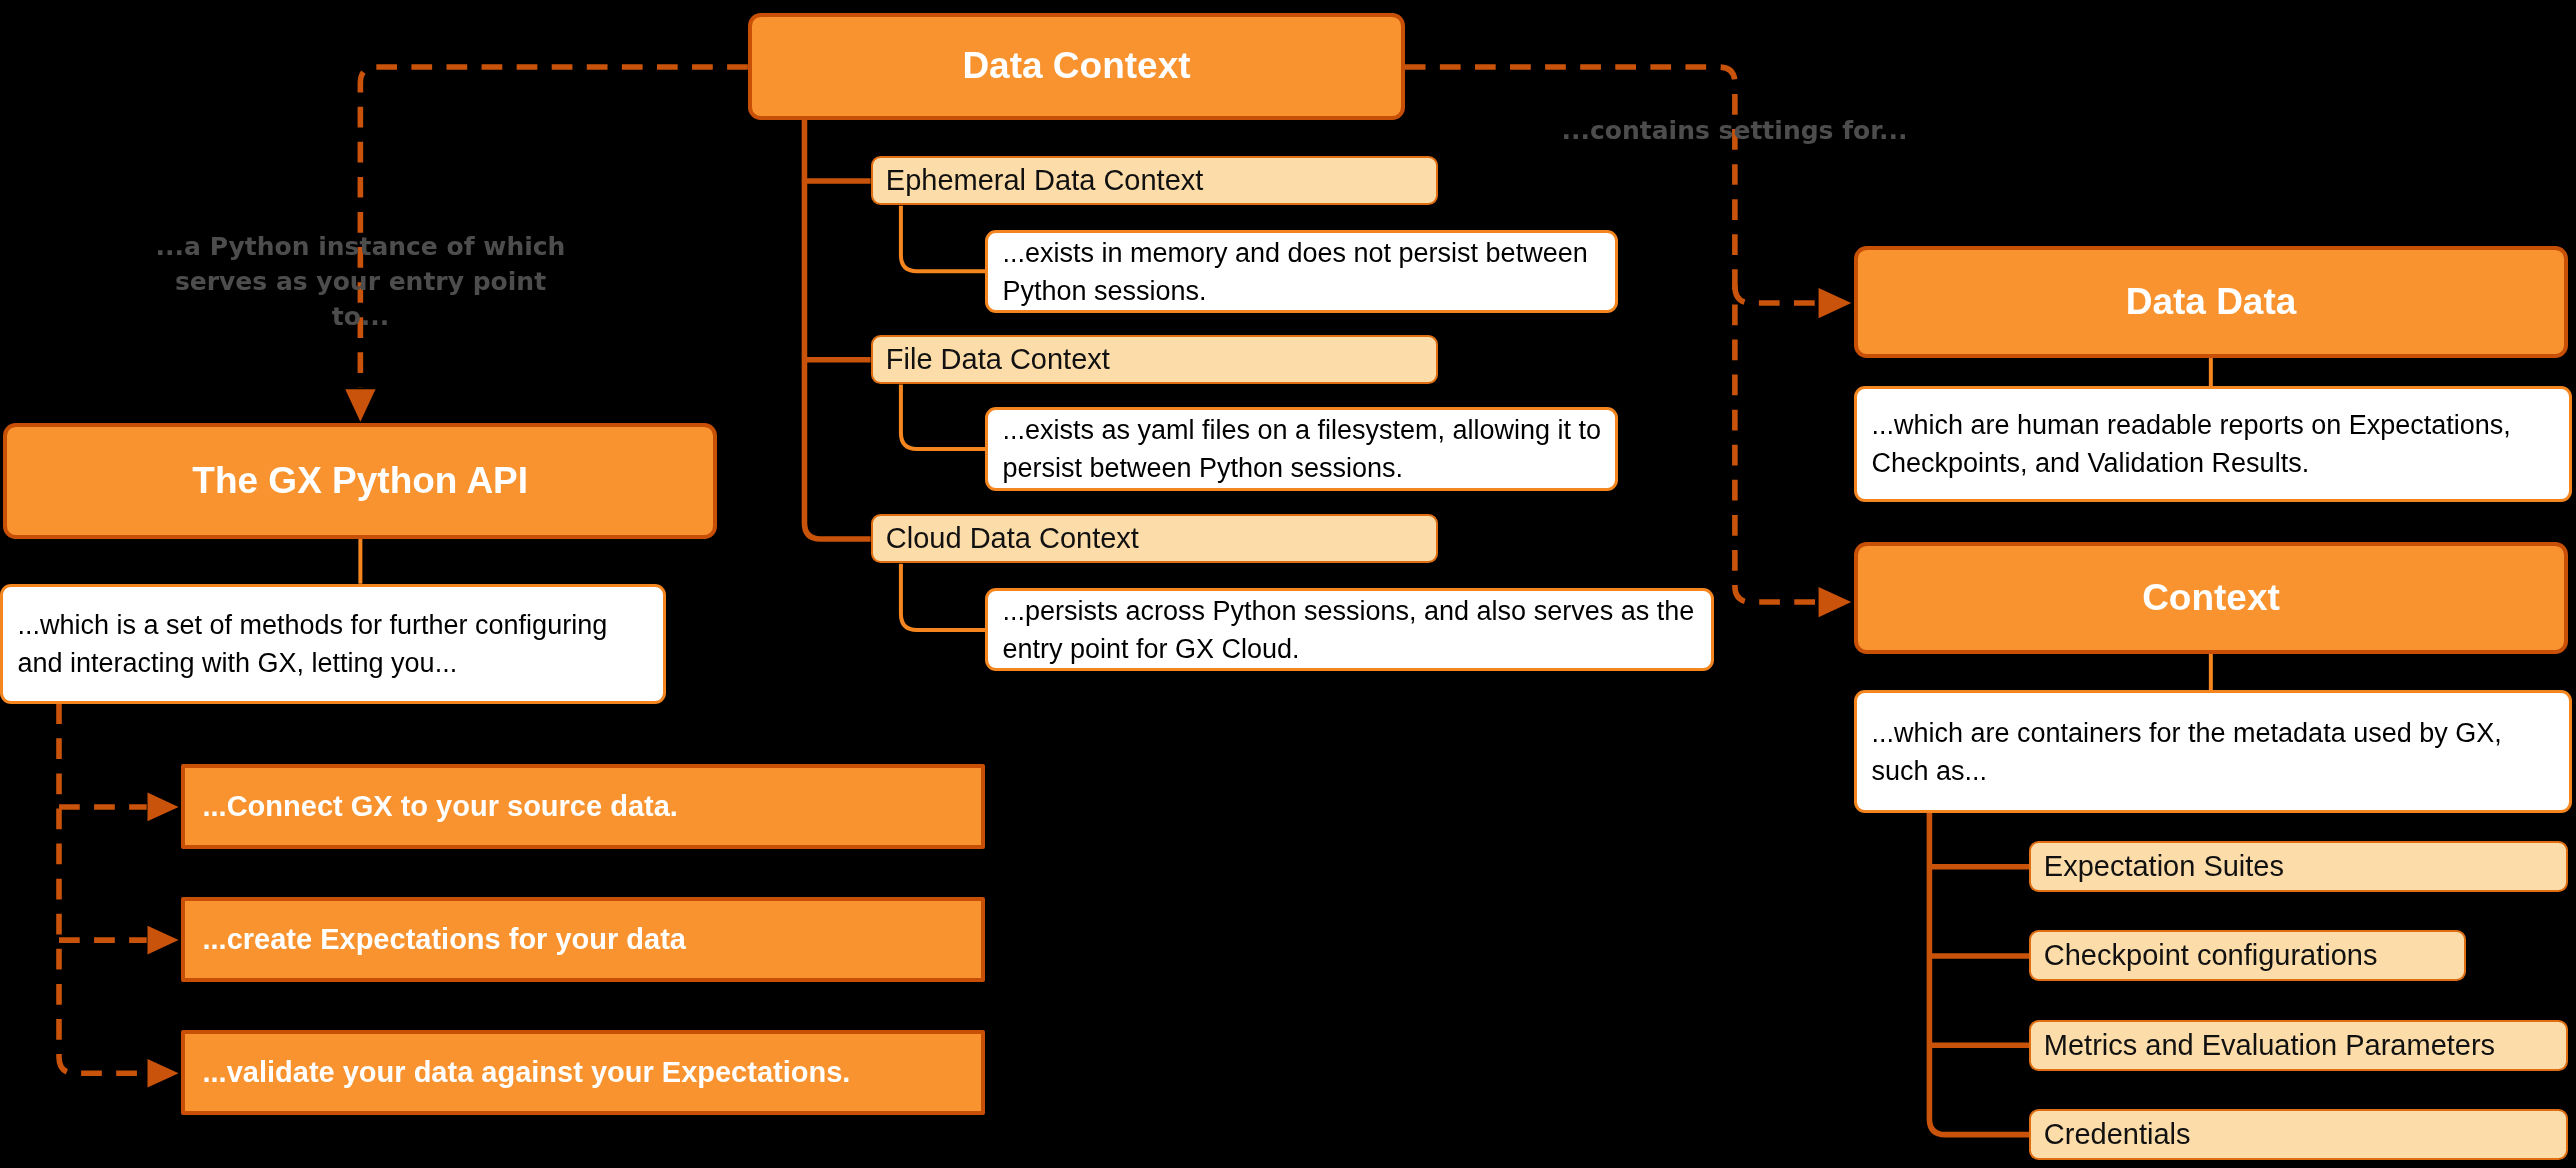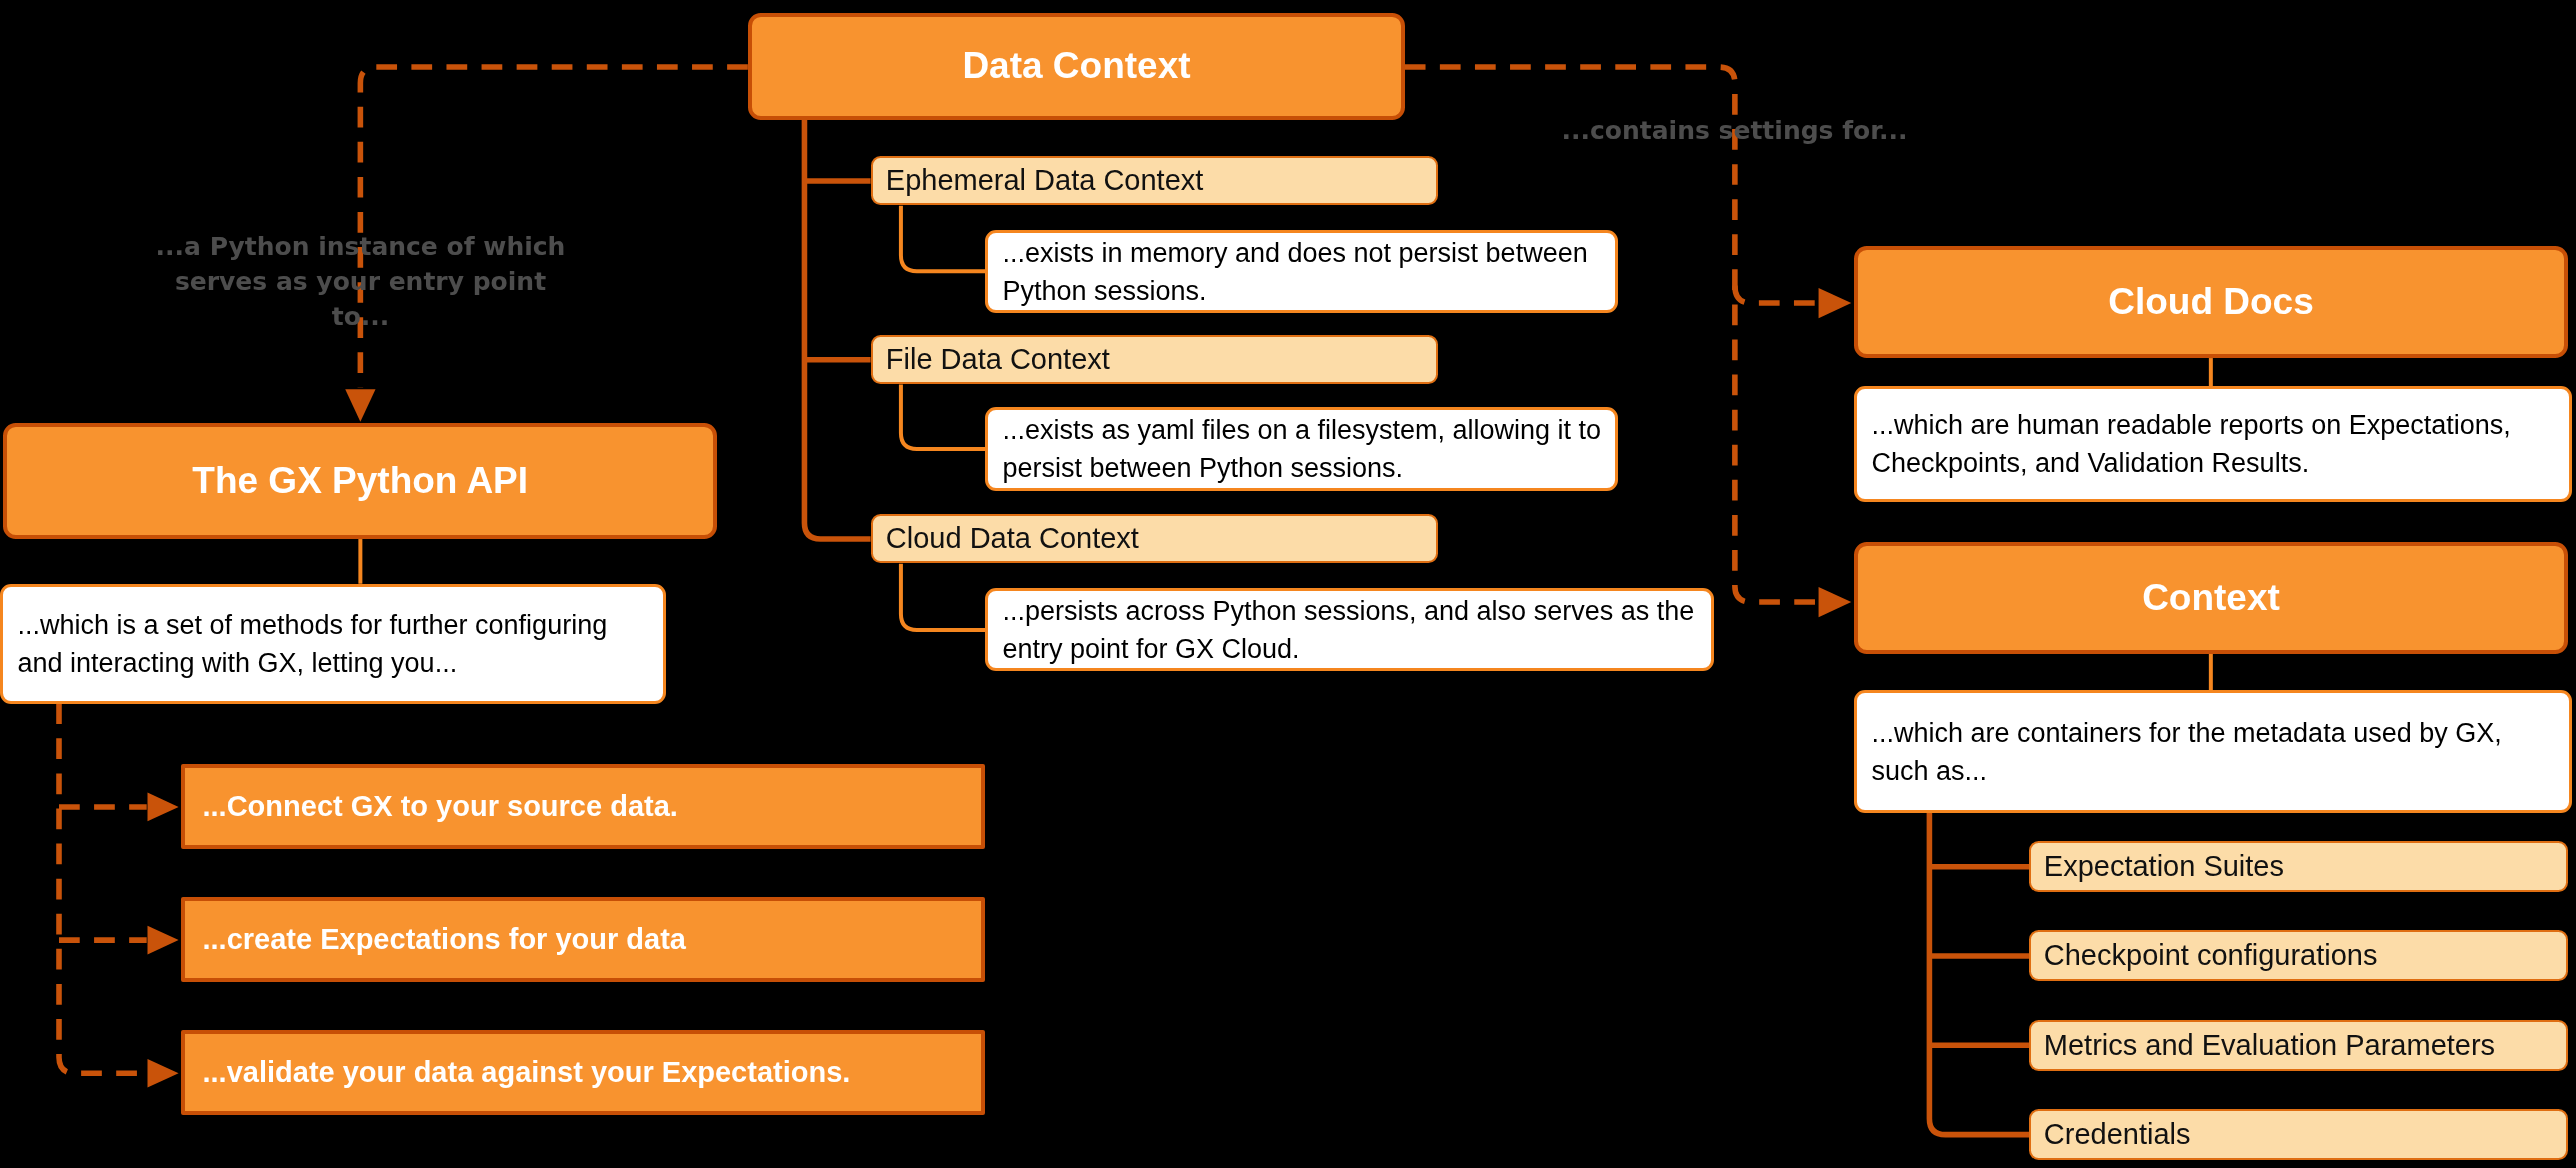--- a/index.html
+++ b/index.html
@@ -36,21 +36,21 @@
   #ctx-1{left:871px;top:335px;width:567px;height:49px;}
   #ctx-2{left:871px;top:514px;width:567px;height:49px;}
   #ctxd-0{left:985px;top:230px;width:633px;height:83px;}
   #ctxd-1{left:985px;top:407px;width:633px;height:84px;}
   #ctxd-2{left:985px;top:588px;width:729px;height:83px;}
   #box-data-docs{left:1854px;top:246px;width:714px;height:112px;}
   #desc-data-docs{left:1854px;top:386px;width:718px;height:116px;}
   #box-stores{left:1854px;top:542px;width:714px;height:112px;}
   #desc-stores{left:1854px;top:690px;width:718px;height:123px;}
   #store-0{left:2029px;top:841px;width:539px;height:51px;}
-  #store-1{left:2029px;top:930px;width:539px;height:51px;}
+  #store-1{left:2029px;top:930px;width:437px;height:51px;}
   #store-2{left:2029px;top:1020px;width:539px;height:51px;}
   #store-3{left:2029px;top:1109px;width:539px;height:51px;}
 </style>
 </head>
 <body>
 
 <div id="canvas">
 
   <svg class="wires" viewBox="0 0 3231 1466">
 
@@ -98,21 +98,21 @@
   <div class="action" id="action-1">...create Expectations for your data</div>
   <div class="action" id="action-2">...validate your data against your Expectations.</div>
 
   <div class="peach" id="ctx-0">Ephemeral Data Context</div>
   <div class="desc" id="ctxd-0">...exists in memory and does not persist between Python sessions.</div>
   <div class="peach" id="ctx-1">File Data Context</div>
   <div class="desc" id="ctxd-1">...exists as yaml files on a filesystem, allowing it to persist between Python sessions.</div>
   <div class="peach" id="ctx-2">Cloud Data Context</div>
   <div class="desc" id="ctxd-2">...persists across Python sessions, and also serves as the entry point for GX Cloud.</div>
 
-  <div class="hdr big" id="box-data-docs">Cloud Docs</div>
+  <div class="hdr big" id="box-data-docs">Data Data</div>
   <div class="desc" id="desc-data-docs">...which are human readable reports on Expectations, Checkpoints, and Validation Results.</div>
 
   <div class="hdr big" id="box-stores">Context</div>
   <div class="desc" id="desc-stores">...which are containers for the metadata used by GX, such as...</div>
   <div class="peach" id="store-0">Expectation Suites</div>
   <div class="peach" id="store-1">Checkpoint configurations</div>
   <div class="peach" id="store-2">Metrics and Evaluation Parameters</div>
   <div class="peach" id="store-3">Credentials</div>
 
 </div>

